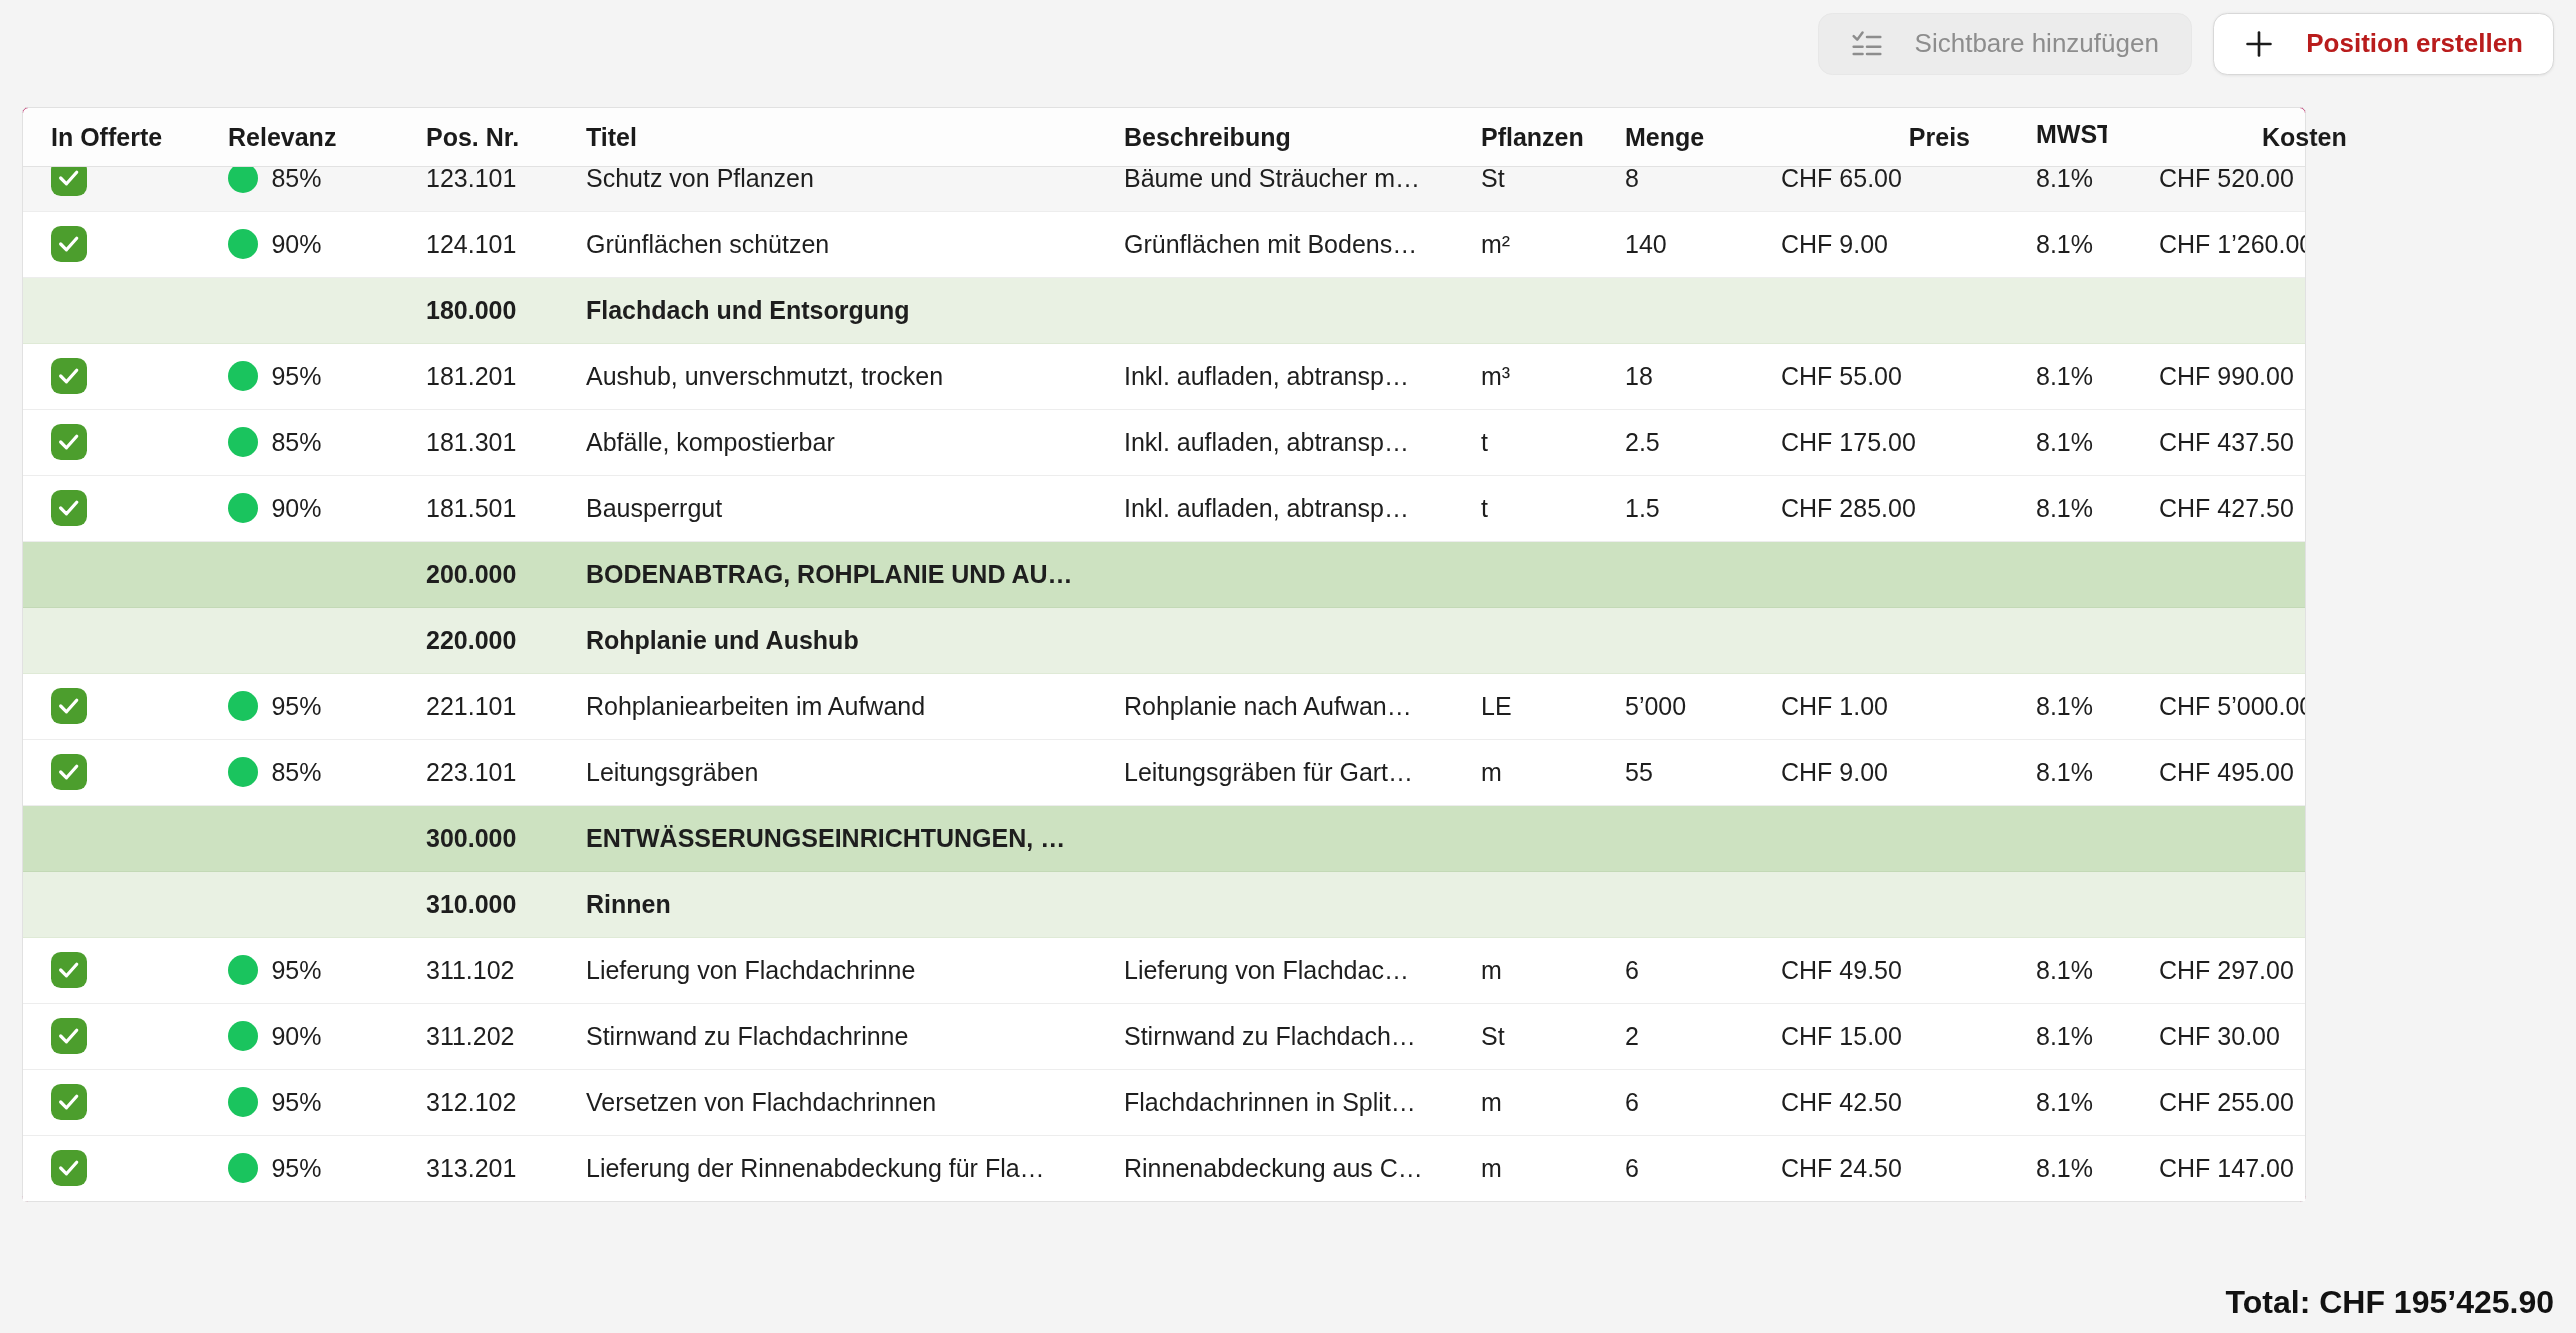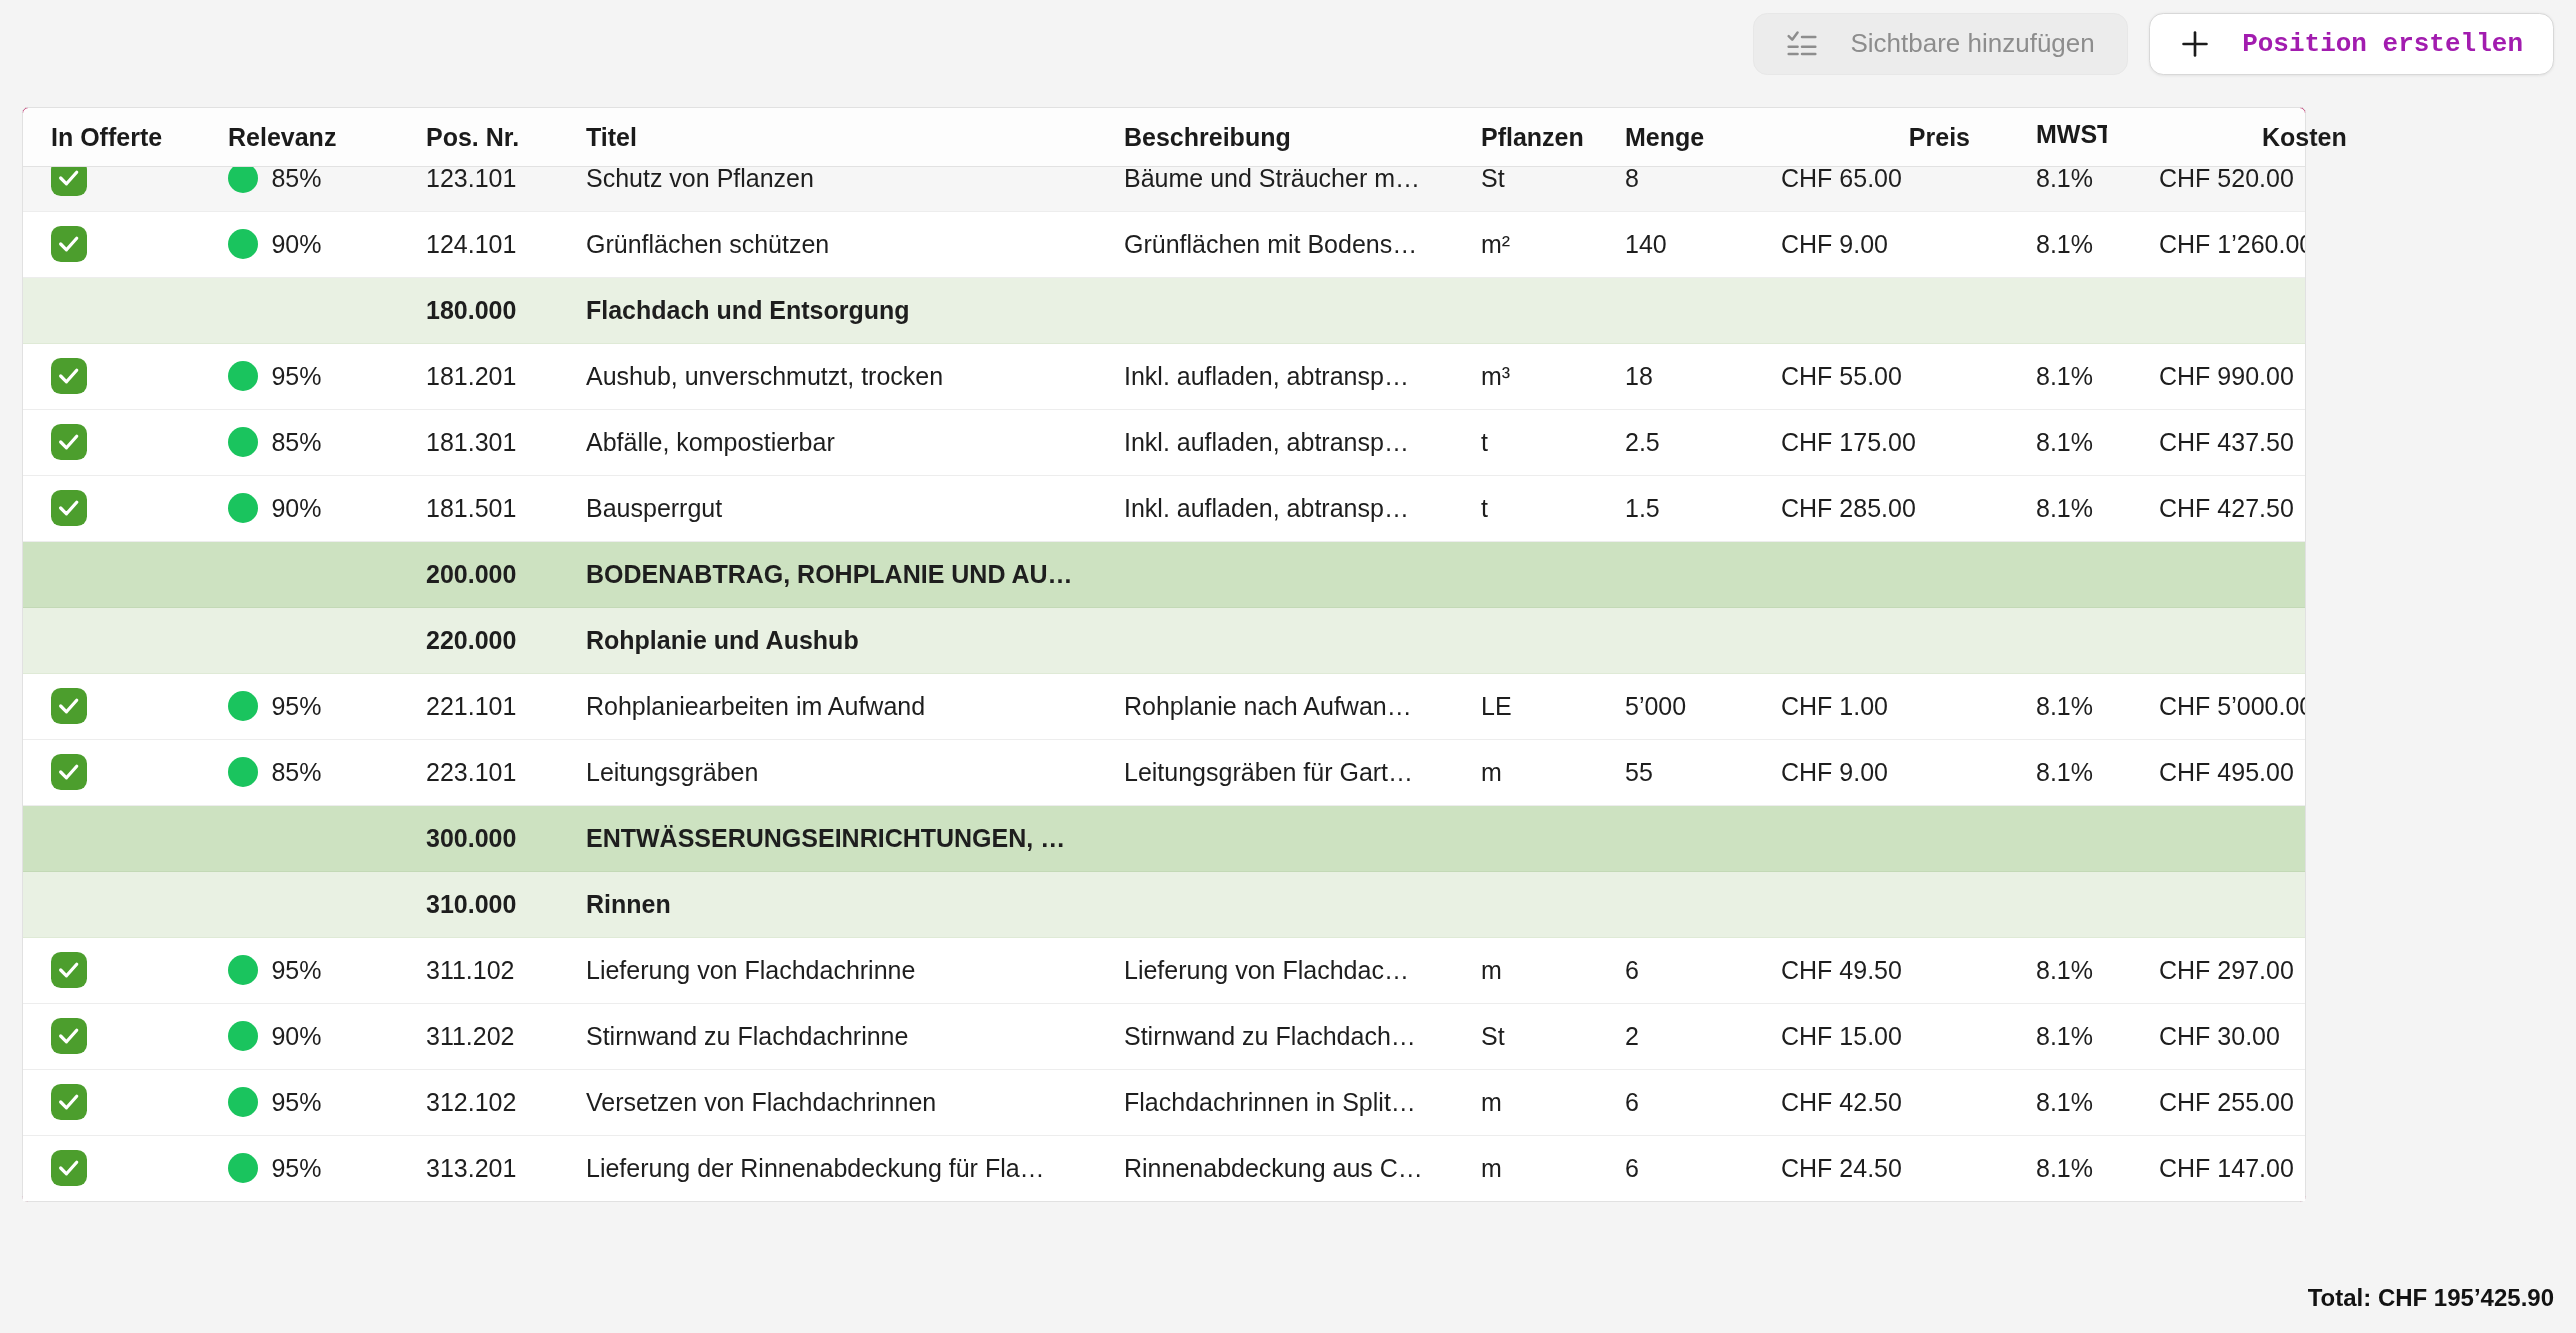--- a/index.html
+++ b/index.html
@@ -14,21 +14,21 @@
   }
 
   
   .toolbar { position: absolute; top: 12.5px; right: 22px; display: flex; gap: 21.4px; }
   .btn {
     height: 62px; border-radius: 14.3px;
     display: inline-flex; align-items: center; gap: 32px;
     font-size: 26px; cursor: pointer; white-space: nowrap;
   }
   .btn-ghost { background: #ececec; border: 0.9px solid #e7e7e7; color: #8d8d8d; padding: 0 32px; }
-  .btn-primary { background: #ffffff; border: 0.9px solid #d8d8d8; color: #a21caf; font-weight: 600; padding: 0 30px; box-shadow: 0 0.9px 2.7px rgba(0,0,0,0.07); font-family: Liberation Mono, monospace; }
+  .btn-primary { background: #ffffff; border: 0.9px solid #d8d8d8; color: #b91c1c; font-weight: 600; padding: 0 30px; box-shadow: 0 0.9px 2.7px rgba(0,0,0,0.07); }
 
   
   .table-wrap {
     position: absolute; left: 22px; top: 107px; width: 2284px;
     background: #be185d; border: 0.9px solid #e1e1e1; border-radius: 5.3px;
   }
   .grid-cols {
     display: grid;
     grid-template-columns: 177px 198px 160px 538px 357px 144px 156px 255px 123px 1fr;
     align-items: center;
@@ -64,21 +64,21 @@
   .tfoot {
     height: 59px; background: #f2f2f2; border-top: 0.9px solid #e5e5e5;
     border-radius: 0 0 5.3px 5.3px;
     display: flex; align-items: center; justify-content: center;
     color: #9b9b9b; font-size: 24px;
   }
 
   
   .total {
     position: absolute; right: 22px; top: 1284px;
-    font-size: 24px; font-weight: 700; color: #121212;
+    font-size: 32px; font-weight: 700; color: #121212;
   }
 </style>
 </head>
 <body>
 
 <div class="toolbar">
   <div class="btn btn-ghost">
     <svg width="32" height="28.5" viewBox="0 0 36 32" fill="none" stroke="#8d8d8d" stroke-width="2.8" stroke-linecap="round" stroke-linejoin="round">
       <path d="M3 8 L7 12 L13 4"></path>
         <line x1="18" y1="9" x2="33" y2="9"></line>

